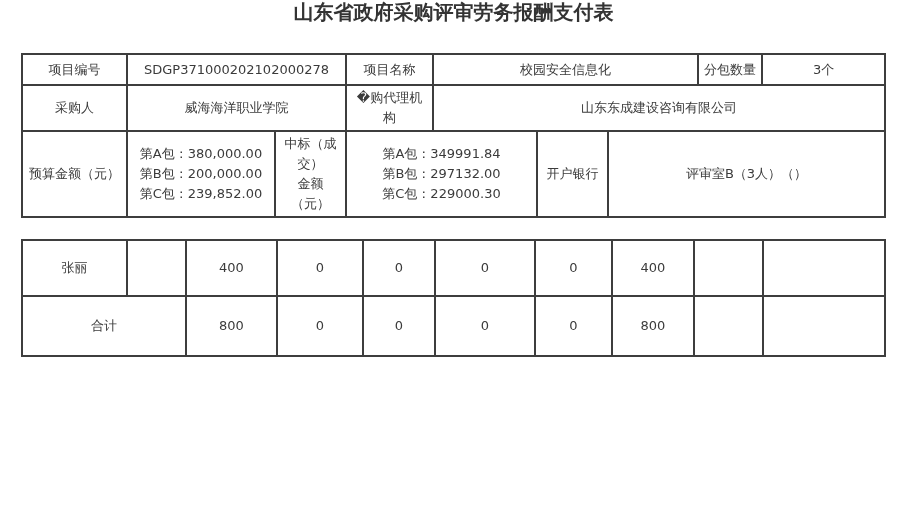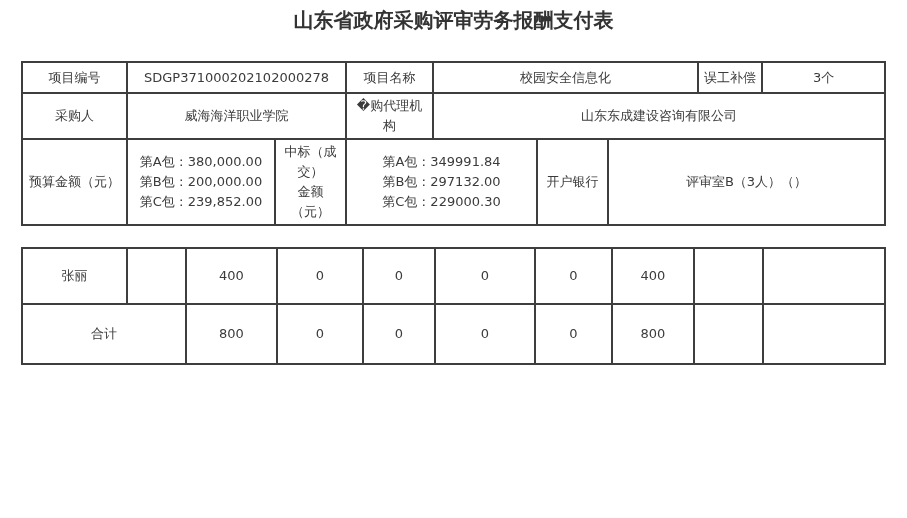--- a/index.html
+++ b/index.html
@@ -11,21 +11,21 @@
     width: 907px;
     height: 518px;
     font-family: "DejaVu Sans", "Liberation Sans", sans-serif;
     color: #3b3b3b;
     overflow: hidden;
   }
   .page-title {
     text-align: center;
     font-size: 20px;
     font-weight: bold;
-    padding-top: 8px;
+    padding-top: 0;
     height: 25px;
     line-height: 25px;
     margin-bottom: 9px;
     color: #333333;
   }
   table.form {
     border-collapse: collapse;
     table-layout: fixed;
     width: 865px;
     margin-left: 21px;
@@ -70,21 +70,21 @@
     <col style="width:90px">
       <col style="width:64px">
       <col style="width:123px">
   </colgroup>
   <tbody>
       <tr class="info-r1">
     <td>项目编号</td>
     <td colspan="2">SDGP371000202102000278</td>
     <td>项目名称</td>
     <td colspan="3">校园安全信息化</td>
-    <td>误工补偿</td>
+    <td>分包数量</td>
     <td>3个</td>
   </tr>
   <tr class="info-r2">
     <td>采购人</td>
     <td colspan="2">威海海洋职业学院</td>
     <td>�购代理机构</td>
     <td colspan="5">山东东成建设咨询有限公司</td>
   </tr>
   <tr class="info-r3">
     <td>预算金额（元）</td>

